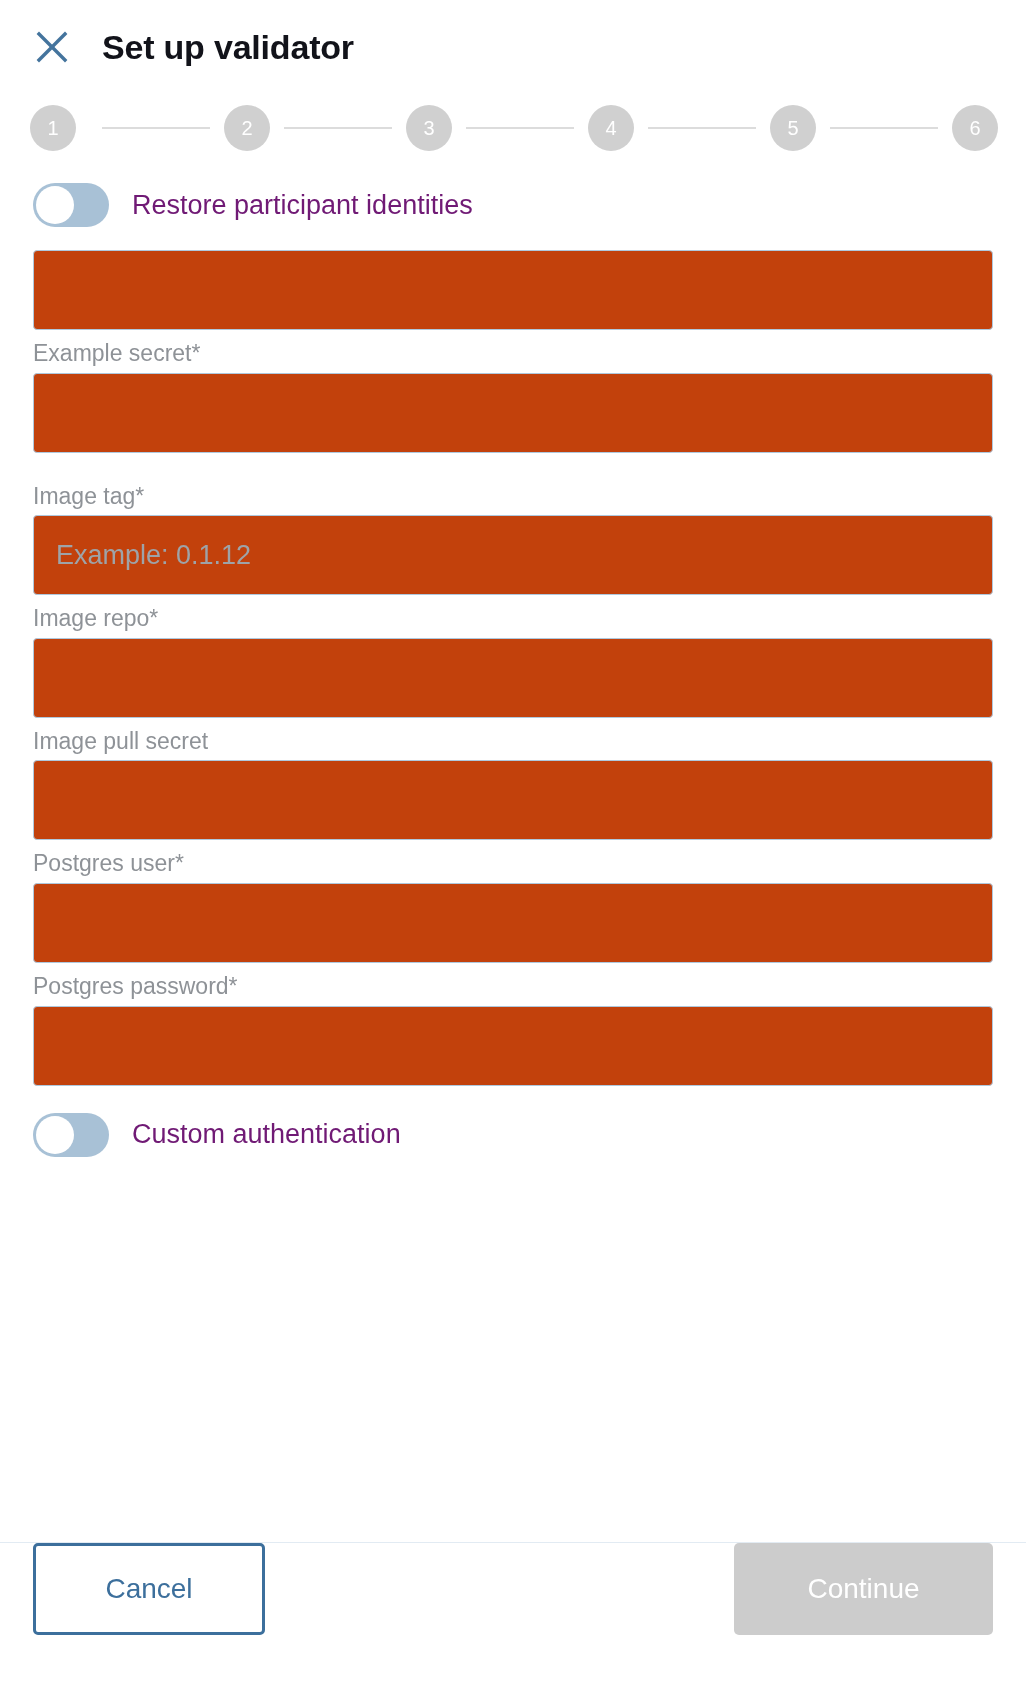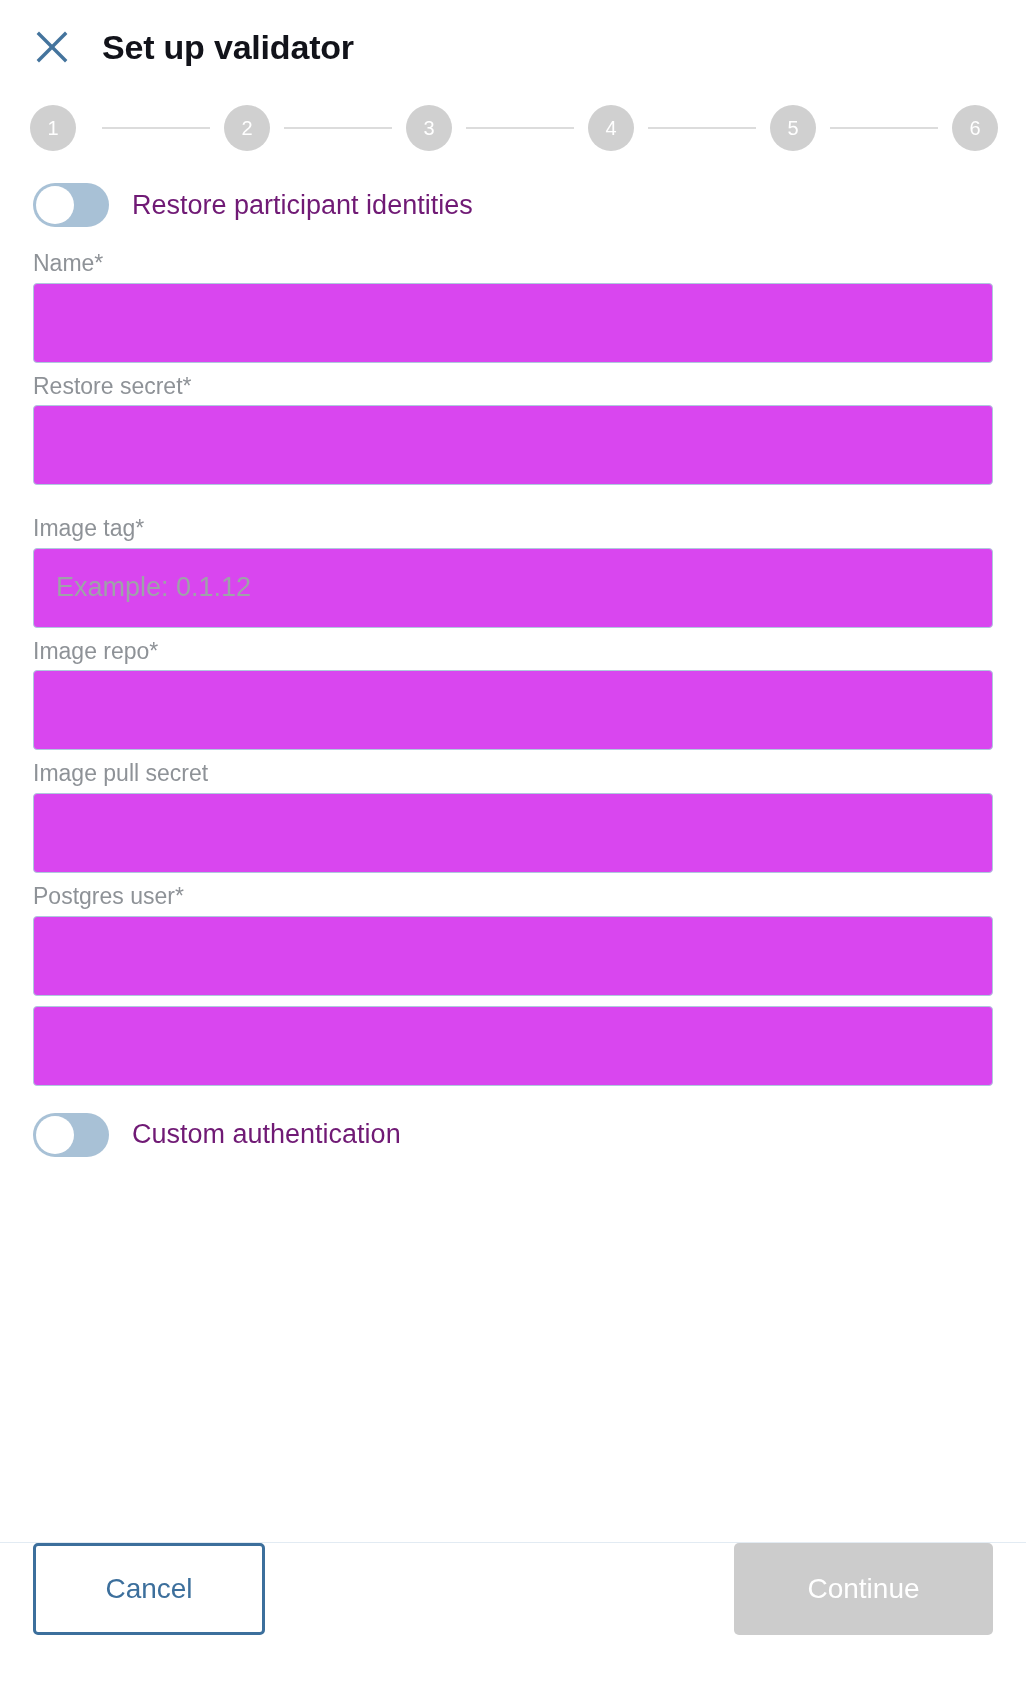--- a/index.html
+++ b/index.html
@@ -140,21 +140,21 @@
     font-size: 23px;
     color: #8e9297;
     margin-bottom: 5px;
     line-height: 1.2;
   }
   .field-input {
     width: 100%;
     height: 80px;
     border: 1px solid #afc8dd;
     border-radius: 4px;
-    background: #d946ef;
+    background: #c2410c;
     font-size: 27px;
     color: #1b1c22;
     padding: 0 22px;
     font-family: "Liberation Sans", sans-serif;
     outline: none;
   }
   .field-input::placeholder {
     color: #9ea3a8;
     opacity: 1;
   }
@@ -229,26 +229,25 @@
   <div class="body">
 
     <div class="toggle-row">
       <div class="toggle">
         <div class="knob"></div>
       </div>
       <div class="toggle-label">Restore participant identities</div>
     </div>
 
     <div class="field">
-      <div class="field-label">Name*</div>
-      <input class="field-input" type="text" value="" placeholder="" style="">
-    </div>
-
-    <div class="field">
-      <div class="field-label">Restore secret*</div>
+      <input class="field-input" type="text" value="" placeholder="" style="">
+    </div>
+
+    <div class="field">
+      <div class="field-label">Example secret*</div>
       <input class="field-input" type="text" value="" placeholder="" style="">
     </div>
 
     <div class="field gap-extra">
       <div class="field-label">Image tag*</div>
       <input class="field-input" type="text" value="" placeholder="Example: 0.1.12" style="">
     </div>
 
     <div class="field">
       <div class="field-label">Image repo*</div>
@@ -259,20 +258,21 @@
       <div class="field-label">Image pull secret</div>
       <input class="field-input" type="text" value="" placeholder="" style="">
     </div>
 
     <div class="field">
       <div class="field-label">Postgres user*</div>
       <input class="field-input" type="text" value="" placeholder="" style="">
     </div>
 
     <div class="field">
+      <div class="field-label">Postgres password*</div>
       <input class="field-input" type="text" value="" placeholder="" style="">
     </div>
 
     <div class="spacer-before-toggle"></div>
 
     <div class="toggle-row">
       <div class="toggle">
         <div class="knob"></div>
       </div>
       <div class="toggle-label">Custom authentication</div>

